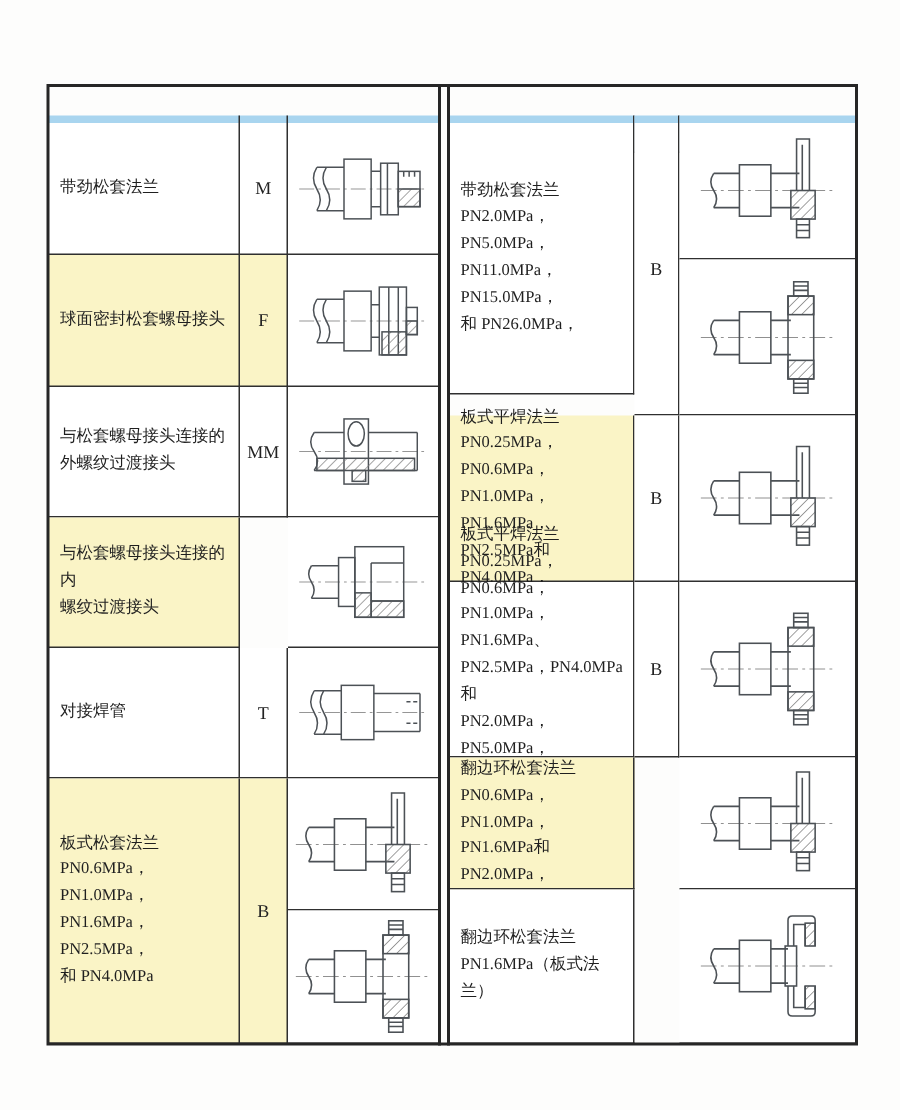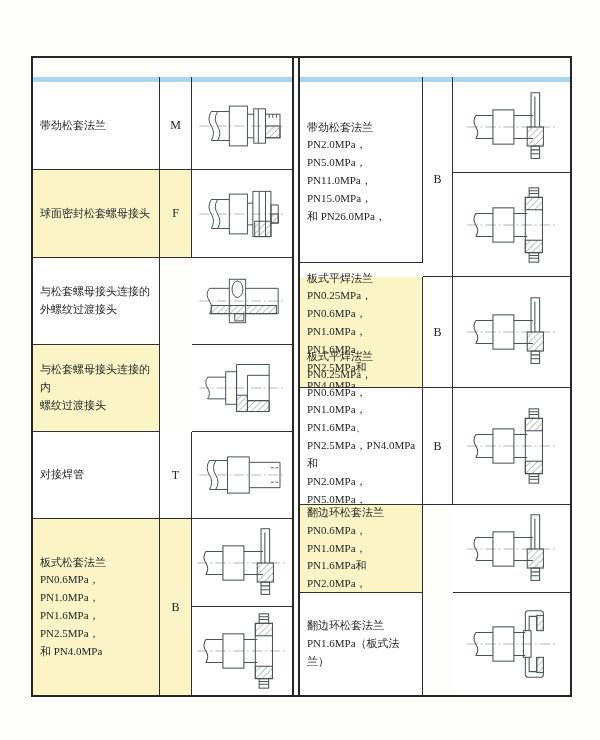--- a/index.html
+++ b/index.html
@@ -126,20 +126,21 @@
             <rect x="82" y="42" width="8" height="10" fill="url(#hx)"></rect>
           </g>
         </svg>
       </span>
     </div>
 
   <div class="cell type" style="left:32px;top:258px;width:128px;height:87px">
       <div class="type-text">与松套螺母接头连接的
 外螺纹过渡接头</div>
     </div>
+  <div class="cell code" style="left:160px;top:258px;width:32px;height:87px">MM</div>
   <div class="cell diag" style="left:192px;top:258px;width:101px;height:87px">
       <span class="fitting">
         <svg viewBox="0 0 100 84" width="92" height="76" xmlns="http://www.w3.org/2000/svg">
           <defs>
             <pattern id="hx" width="5" height="5" patternUnits="userSpaceOnUse" patternTransform="rotate(45)">
               <line x1="0" y1="0" x2="0" y2="5" stroke="#7a7a7a" stroke-width="1"></line>
             </pattern>
           </defs>
           <g stroke="#4c5156" fill="none" stroke-width="1.1">
             <line x1="3" y1="42" x2="97" y2="42" stroke="#909090" stroke-width="0.7" stroke-dasharray="11 3 2 3"></line>

